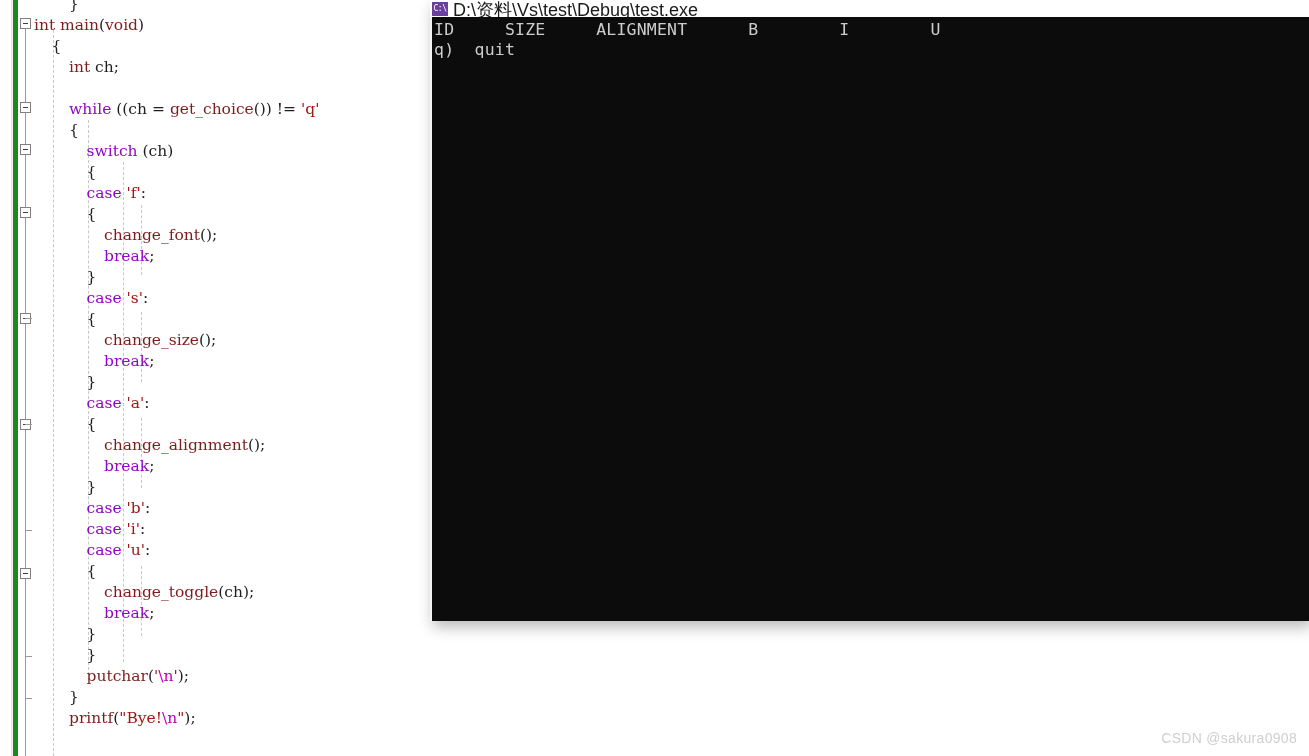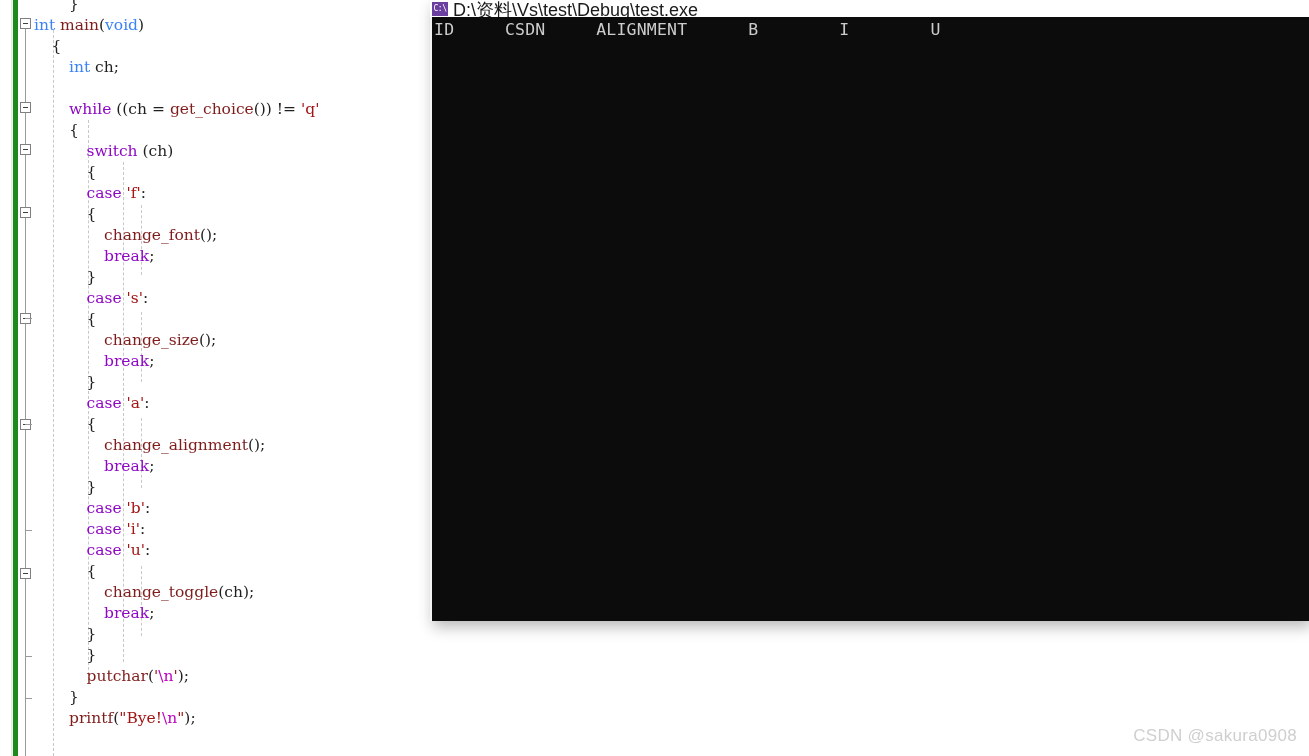--- a/index.html
+++ b/index.html
@@ -95,21 +95,21 @@
   }
 
   
   .guide {
     position: absolute;
     width: 0;
     border-left: 1px dashed #c8c8c8;
   }
 
   
-  .kw      { color: #3b82f6; }   
+  .kw      { color: #7f1d1d; }   
   .kw2     { color: #8f08c4; }
   .fn      { color: #7f1d1d; }   
   .str     { color: #a31515; }   
   .esc     { color: #c000c0; }   
   .punc    { color: #1f1f1f; }
   .plain   { color: #1f1f1f; }
   .var     { color: #1f1f1f; }
 
   
   #console-window {
@@ -166,21 +166,21 @@
     white-space: pre;
     letter-spacing: 0.2px;
   }
   #console-text .crow { display:block; height:20px; }
 
   
   #watermark {
     position: absolute;
     right: 12px; bottom: 10px;
     font-family: "Liberation Sans", sans-serif;
-    font-size: 17px;
+    font-size: 14px;
     color: #cfcfcf;
     letter-spacing: 0.3px;
     user-select: none;
   }
 </style>
 </head>
 <body>
 
 <div id="root">
 
@@ -219,19 +219,19 @@
   </div>
 
   <div id="console-window">
 
     <div id="console-titlebar">
       <div id="console-icon">C:\</div>
       <div id="console-title">D:\资料\Vs\test\Debug\test.exe</div>
     </div>
 
     <div id="console-body">
-      <div id="console-text"><span class="crow">ID     CSDN     ALIGNMENT      B        I        U</span></div>
+      <div id="console-text"><span class="crow">ID     SIZE     ALIGNMENT      B        I        U</span><span class="crow">q)  quit</span></div>
     </div>
   </div>
 
   <div id="watermark">CSDN @sakura0908</div>
 
 </div>
 
 </body></html>

